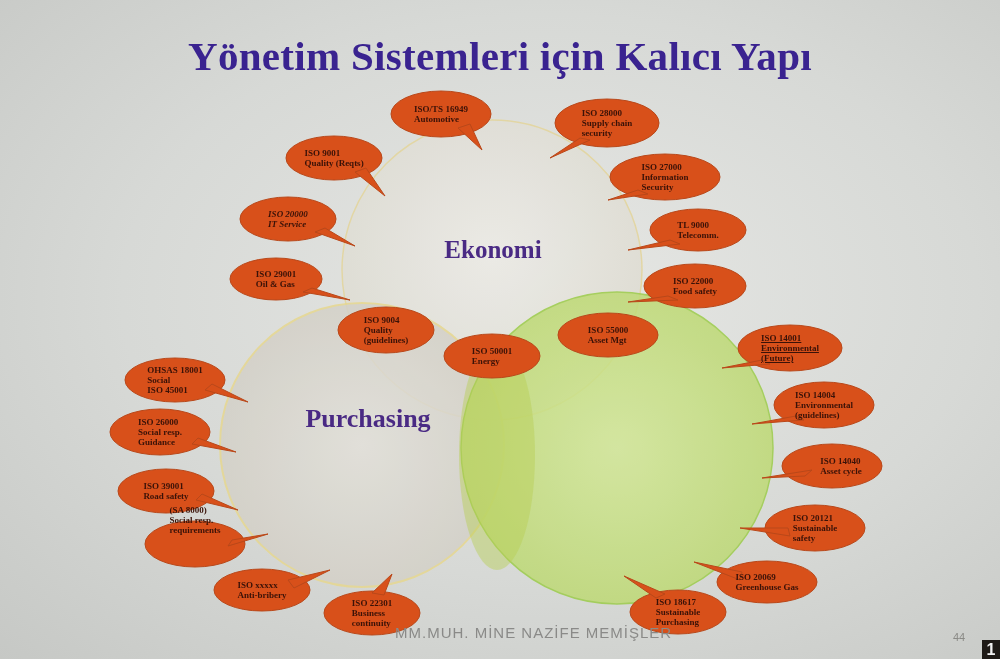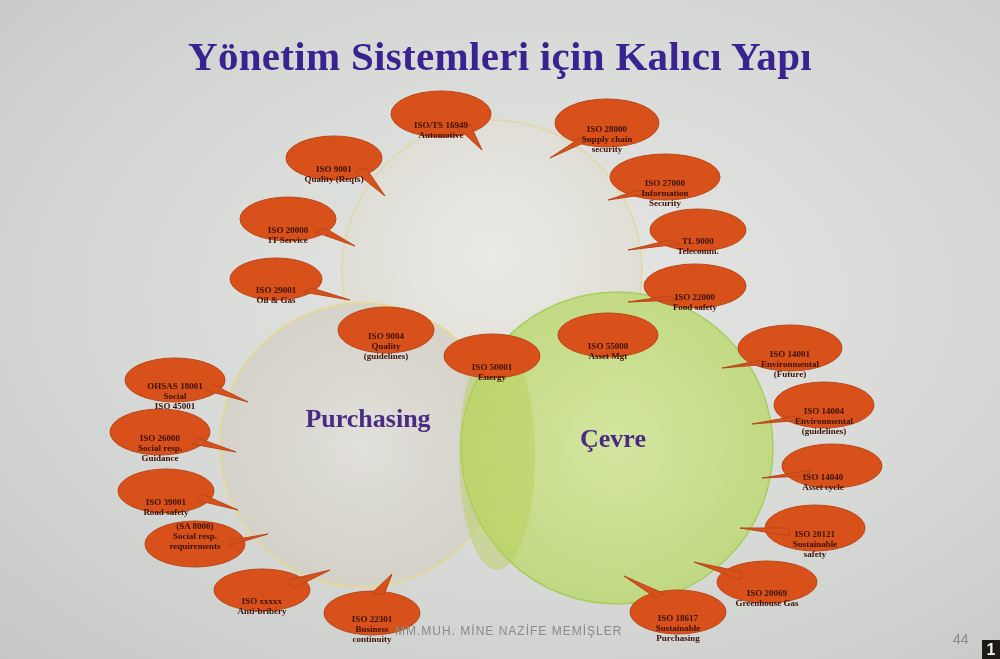--- a/index.html
+++ b/index.html
@@ -13,31 +13,31 @@
     position:absolute; left:0; width:1000px; top:32px; text-align:center;
     font-family:"Liberation Serif", serif; font-weight:bold; font-size:41px;
     color:#3a2390; letter-spacing:0.3px;
   }
   svg { position:absolute; left:0; top:0; }
   .circle-label {
     position:absolute; text-align:center; font-weight:bold;
     font-family:"Liberation Serif", serif; color:#4a2a84; line-height:1.15;
   }
   .bubble-text {
-    position:absolute; text-align:center; font-family:"Liberation Serif", serif;
+    position:absolute; text-align:left; font-family:"Liberation Serif", serif;
     font-weight:bold; font-size:9px; line-height:10px; color:#3a1208;
-    transform:translate(-50%,-50%); white-space:nowrap;margin-top:16px;
+    transform:translate(-50%,-50%); white-space:nowrap;
   }
   .footer {
     position:absolute; left:395px; top:624px; font-family:"Liberation Sans", sans-serif;
-    font-size:12px; color:#8a8a88; letter-spacing:1px;
+    font-size:15px; color:#8a8a88; letter-spacing:1px;
   }
   .pageno {
     position:absolute; left:953px; top:631px; font-family:"Liberation Sans", sans-serif;
-    font-size:14px; color:#8a8a86;
+    font-size:11px; color:#8a8a86;
   }
   .corner {
     position:absolute; left:982px; top:640px; width:18px; height:19px; background:#1e1a16;
     color:#f0f0f0; font-family:"Liberation Sans", sans-serif; font-weight:bold; font-size:16px;
     text-align:center; line-height:19px;
   }
 </style>
 </head>
 <body>
 
@@ -131,44 +131,44 @@
         <polygon points="288,580 330,570 294,588"></polygon>
 
       <ellipse cx="372" cy="613" rx="48" ry="22"></ellipse>
         <polygon points="372,593 392,574 384,595"></polygon>
 
       <ellipse cx="678" cy="612" rx="48" ry="22"></ellipse>
         <polygon points="665,594 624,576 656,598"></polygon>
     </g>
   </svg>
 
+  <div class="circle-label" style="left:393px;top:236px;width:200px;font-size:25px;">Ekonomi</div>
   <div class="circle-label" style="left:268px;top:404px;width:200px;font-size:26px;">
     <div>Purchasing</div>
   </div>
-  <div class="circle-label" style="left:528px;top:424px;width:170px;font-size:26px;">Çevre</div>
 
   <div class="bubble-text" style="left:441px;top:114px;">
       <div>ISO/TS 16949</div>
       <div>Automotive</div>
     </div>
   <div class="bubble-text" style="left:607px;top:123px;">
       <div>ISO 28000</div>
       <div>Supply chain</div>
       <div>security</div>
     </div>
   <div class="bubble-text" style="left:334px;top:158px;">
       <div>ISO 9001</div>
       <div>Quality (Reqts)</div>
     </div>
   <div class="bubble-text" style="left:665px;top:177px;">
       <div>ISO 27000</div>
       <div>Information</div>
       <div>Security</div>
     </div>
-  <div class="bubble-text" style="left:288px;top:219px;">
+  <div class="bubble-text" style="left:288px;top:219px;font-style:italic;">
       <div>ISO 20000</div>
       <div>IT  Service</div>
     </div>
   <div class="bubble-text" style="left:698px;top:230px;">
       <div>TL  9000</div>
       <div>Telecomm.</div>
     </div>
   <div class="bubble-text" style="left:276px;top:279px;">
       <div>ISO 29001</div>
       <div>Oil &amp; Gas</div>
@@ -183,41 +183,41 @@
       <div>(guidelines)</div>
     </div>
   <div class="bubble-text" style="left:608px;top:335px;">
       <div>ISO 55000</div>
       <div>Asset Mgt</div>
     </div>
   <div class="bubble-text" style="left:492px;top:356px;">
       <div>ISO 50001</div>
       <div>Energy</div>
     </div>
-  <div class="bubble-text" style="left:790px;top:348px;">
+  <div class="bubble-text" style="left:790px;top:348px;text-decoration:underline;">
       <div>ISO 14001</div>
       <div>Environmental</div>
       <div>(Future)</div>
     </div>
   <div class="bubble-text" style="left:175px;top:380px;">
       <div>OHSAS 18001</div>
       <div>Social</div>
       <div>ISO 45001</div>
     </div>
   <div class="bubble-text" style="left:824px;top:405px;">
       <div>ISO 14004</div>
       <div>Environmental</div>
       <div>(guidelines)</div>
     </div>
   <div class="bubble-text" style="left:160px;top:432px;">
       <div>ISO 26000</div>
       <div>Social resp.</div>
       <div>Guidance</div>
     </div>
-  <div class="bubble-text" style="left:823px;top:466px;">
+  <div class="bubble-text" style="left:841px;top:466px;">
       <div>ISO 14040</div>
       <div>Asset cycle</div>
     </div>
   <div class="bubble-text" style="left:166px;top:491px;">
       <div>ISO 39001</div>
       <div>Road safety</div>
     </div>
   <div class="bubble-text" style="left:815px;top:528px;">
       <div>ISO 20121</div>
       <div>Sustainable</div>

